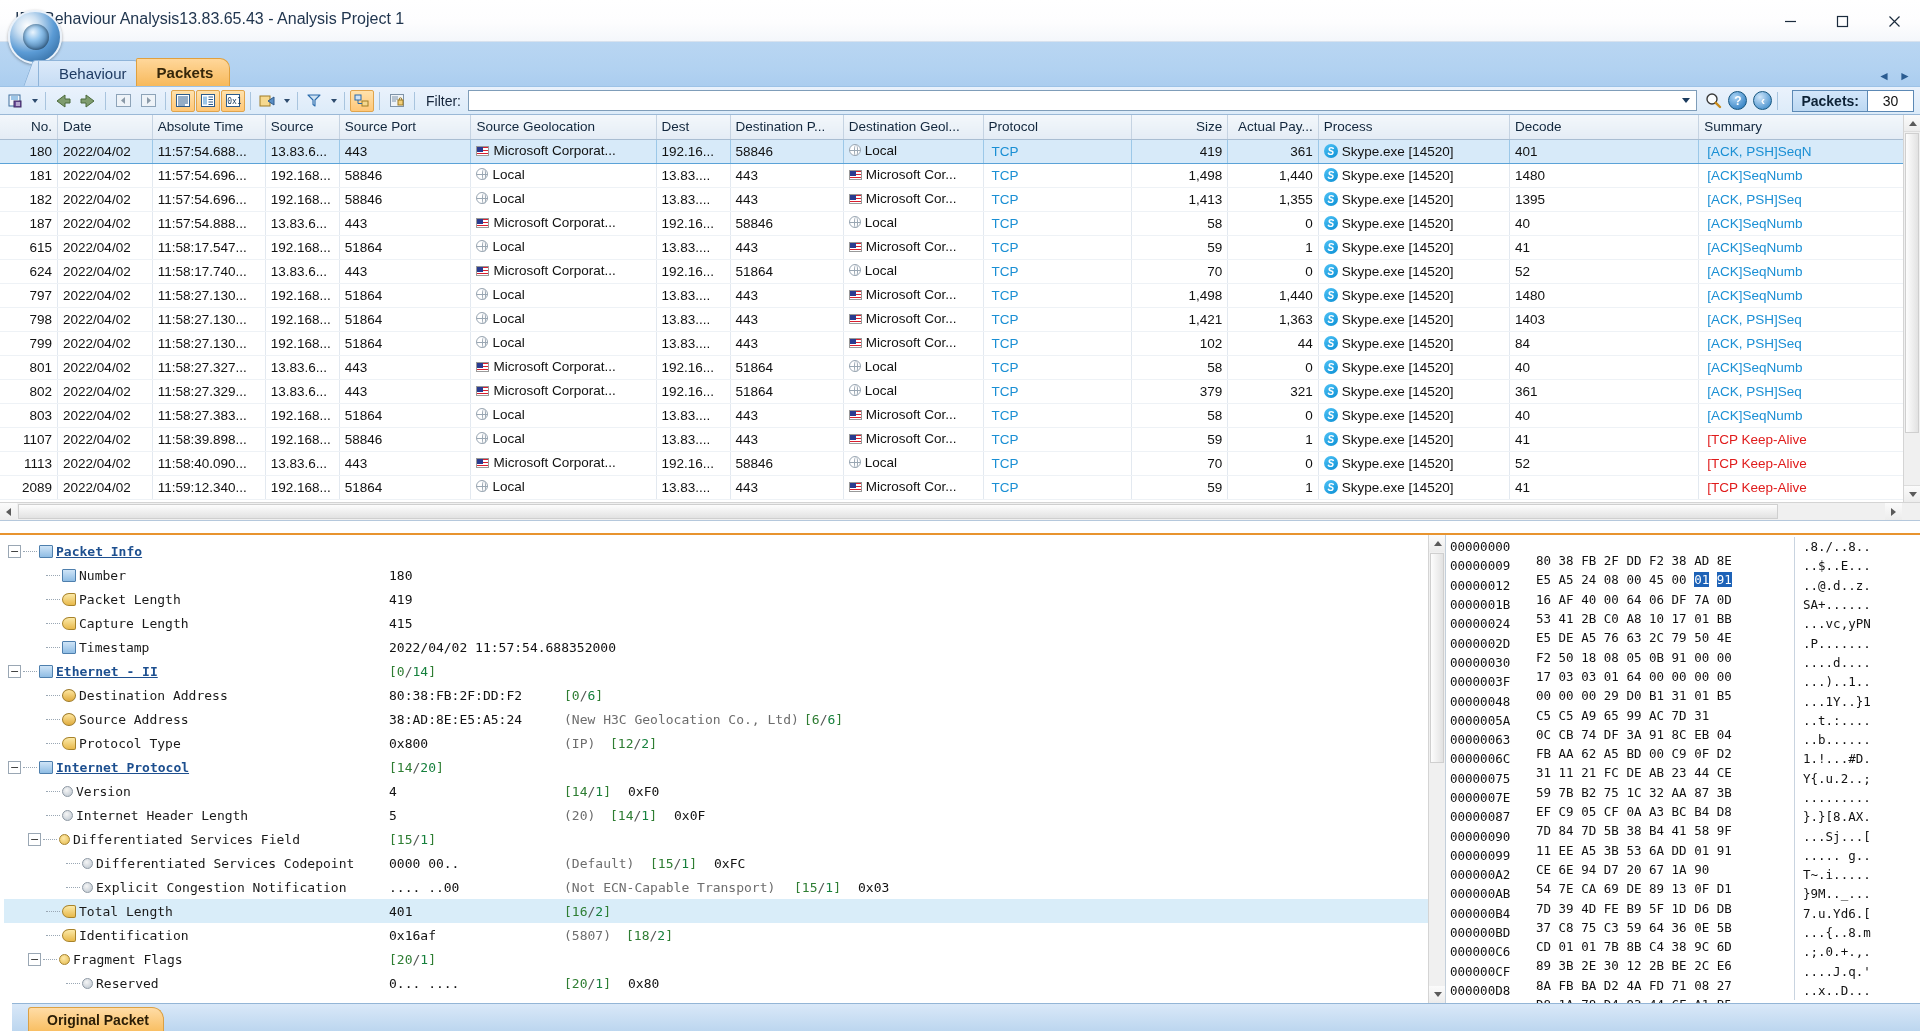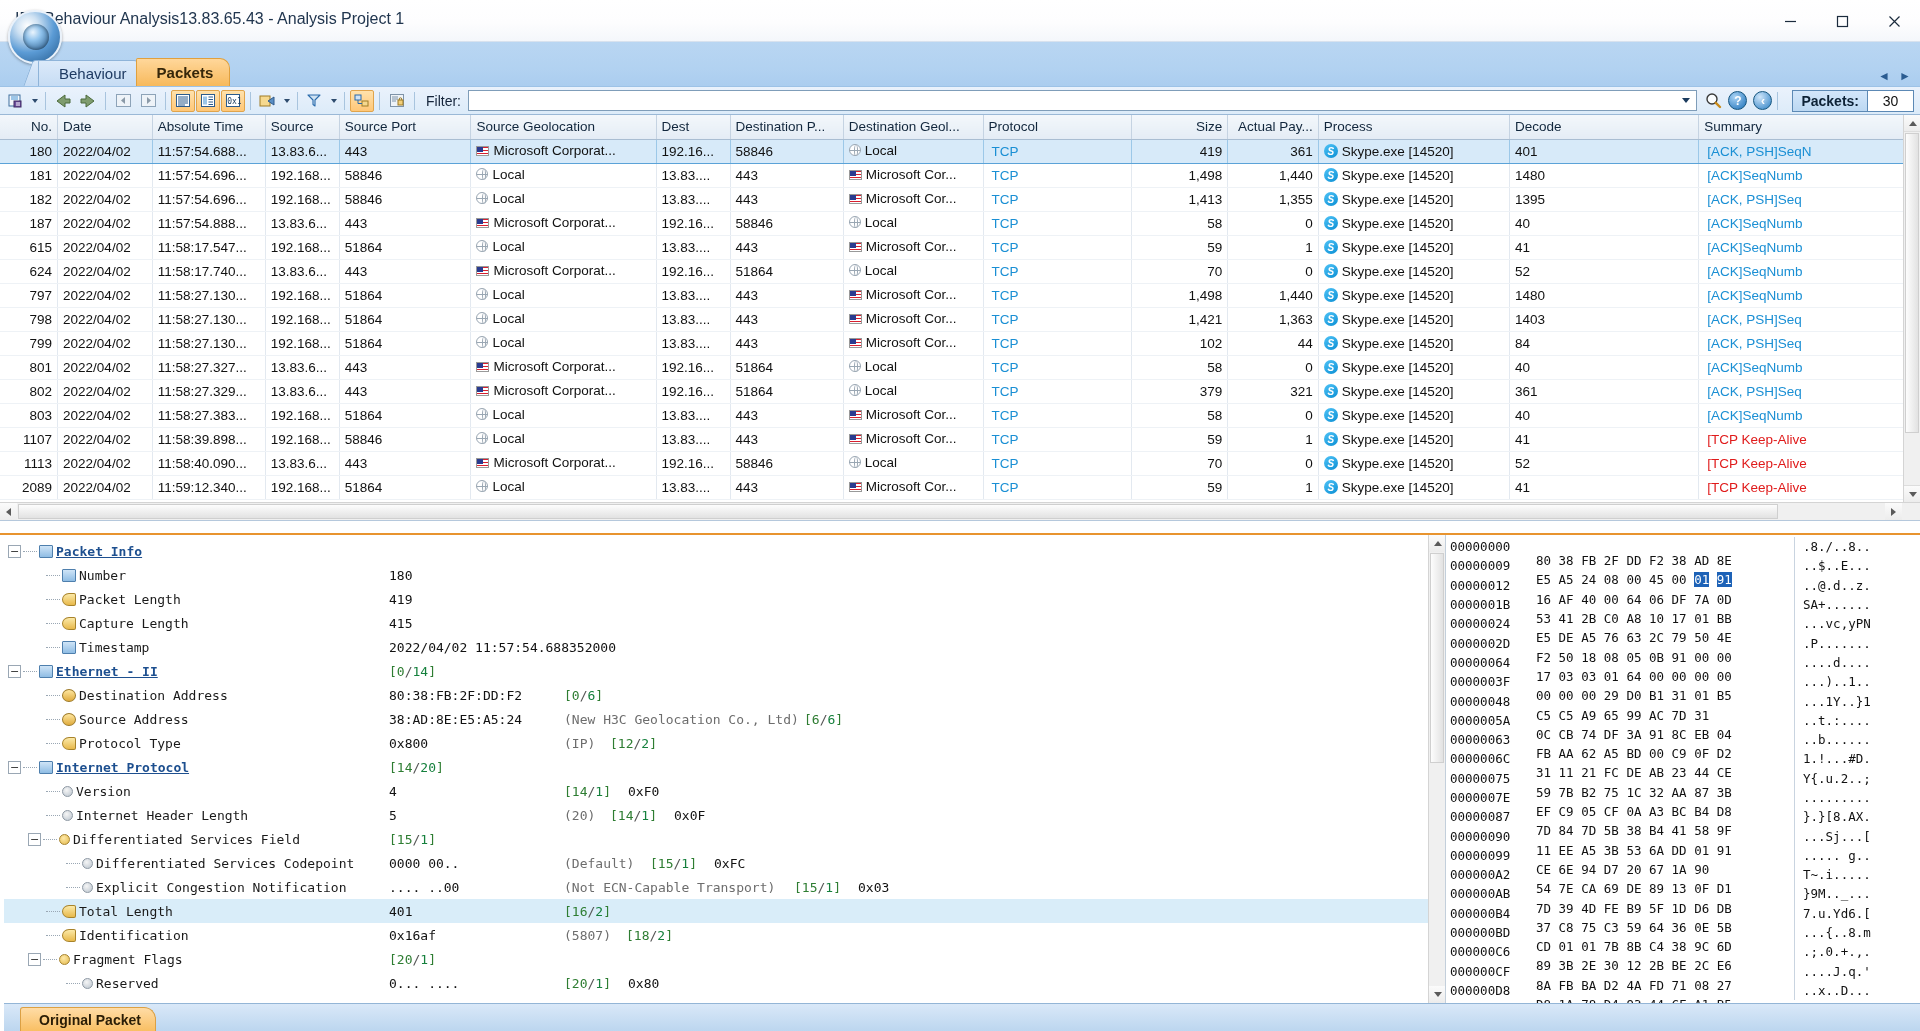--- a/index.html
+++ b/index.html
@@ -357,21 +357,21 @@
     background: linear-gradient(to right,#fdfdfd,#e2e2e2); border:1px solid #cfcfcf;
   }
   .detail-vscroll .a1,.detail-vscroll .a2{
     position:absolute;left:0;width:17px;height:17px;display:flex;align-items:center;justify-content:center;
     background:linear-gradient(to bottom,#fbfbfb,#ececec);
   }
   .detail-vscroll .a1{top:0;} .detail-vscroll .a2{bottom:0;}
 
   
   .statusbar {
-    position: absolute; left:4px; right:0; bottom:0; height: 28px;
+    position: absolute; left:12px; right:0; bottom:0; height: 28px;
     background: linear-gradient(to bottom,#d9e8f8,#bcd6ef);
     border-top: 1px solid #93b5d6;
     display:flex; align-items:flex-end;
   }
   .status-tab {
     margin-left: 16px;
     height: 24px;
     padding: 0 14px 0 18px;
     display:flex;align-items:center;
     background: linear-gradient(to bottom,#ffdca6,#f9bf63);
@@ -1242,21 +1242,21 @@
           <span class="hex-sep"></span>
           <span class="hex-ascii">...vc,yPN</span>
         </div>
         <div class="hexrow">
           <span class="hex-off">0000002D</span>
           <span class="hex-bytes"><span>F2</span> <span>50</span> <span>18</span> <span>08</span> <span>05</span> <span>0B</span> <span>91</span> <span>00</span> <span>00</span></span>
           <span class="hex-sep"></span>
           <span class="hex-ascii">.P.......</span>
         </div>
         <div class="hexrow">
-          <span class="hex-off">00000064</span>
+          <span class="hex-off">00000030</span>
           <span class="hex-bytes"><span>17</span> <span>03</span> <span>03</span> <span>01</span> <span>64</span> <span>00</span> <span>00</span> <span>00</span> <span>00</span></span>
           <span class="hex-sep"></span>
           <span class="hex-ascii">....d....</span>
         </div>
         <div class="hexrow">
           <span class="hex-off">0000003F</span>
           <span class="hex-bytes"><span>00</span> <span>00</span> <span>00</span> <span>29</span> <span>D0</span> <span>B1</span> <span>31</span> <span>01</span> <span>B5</span></span>
           <span class="hex-sep"></span>
           <span class="hex-ascii">...)..1..</span>
         </div>

